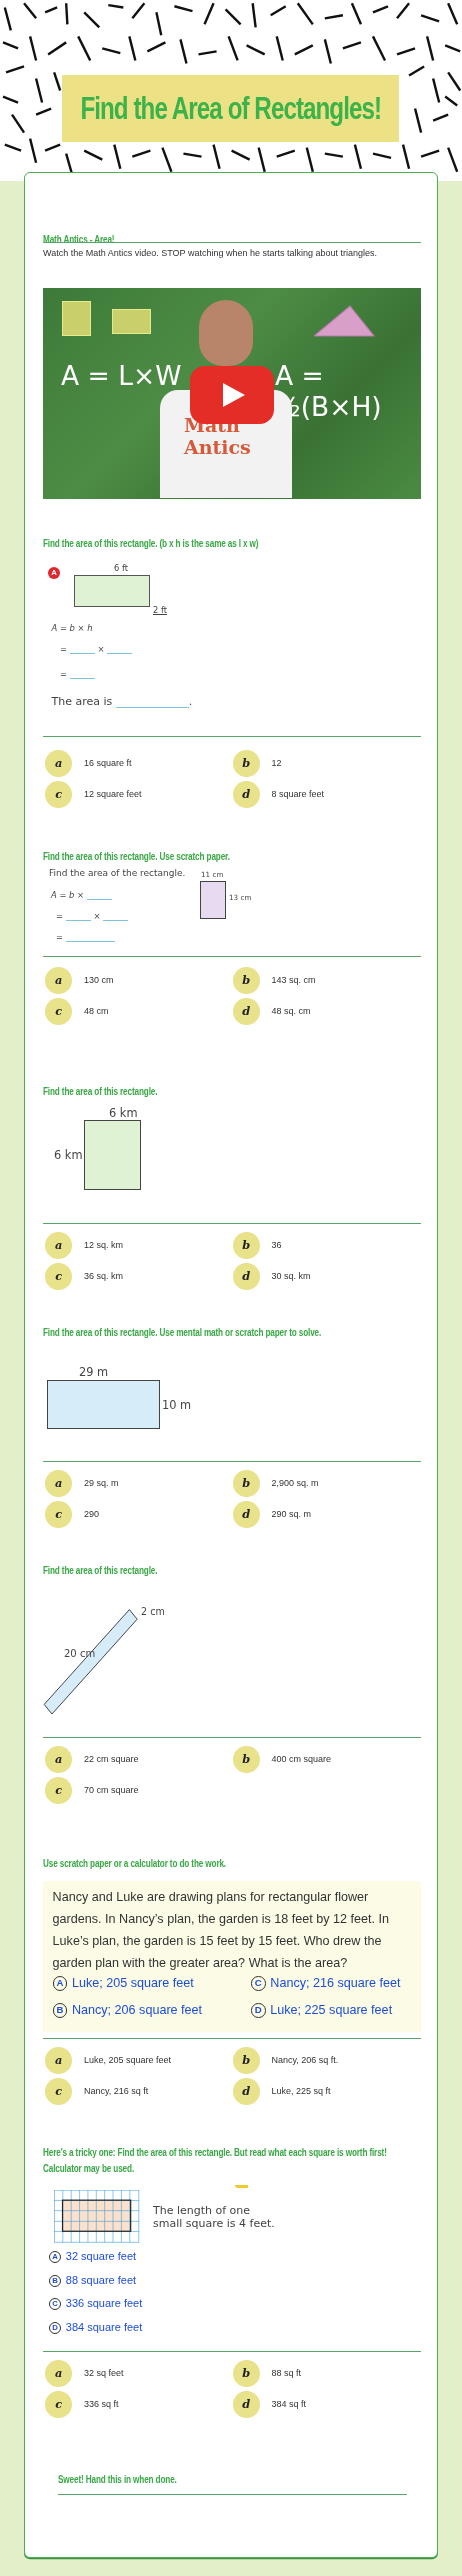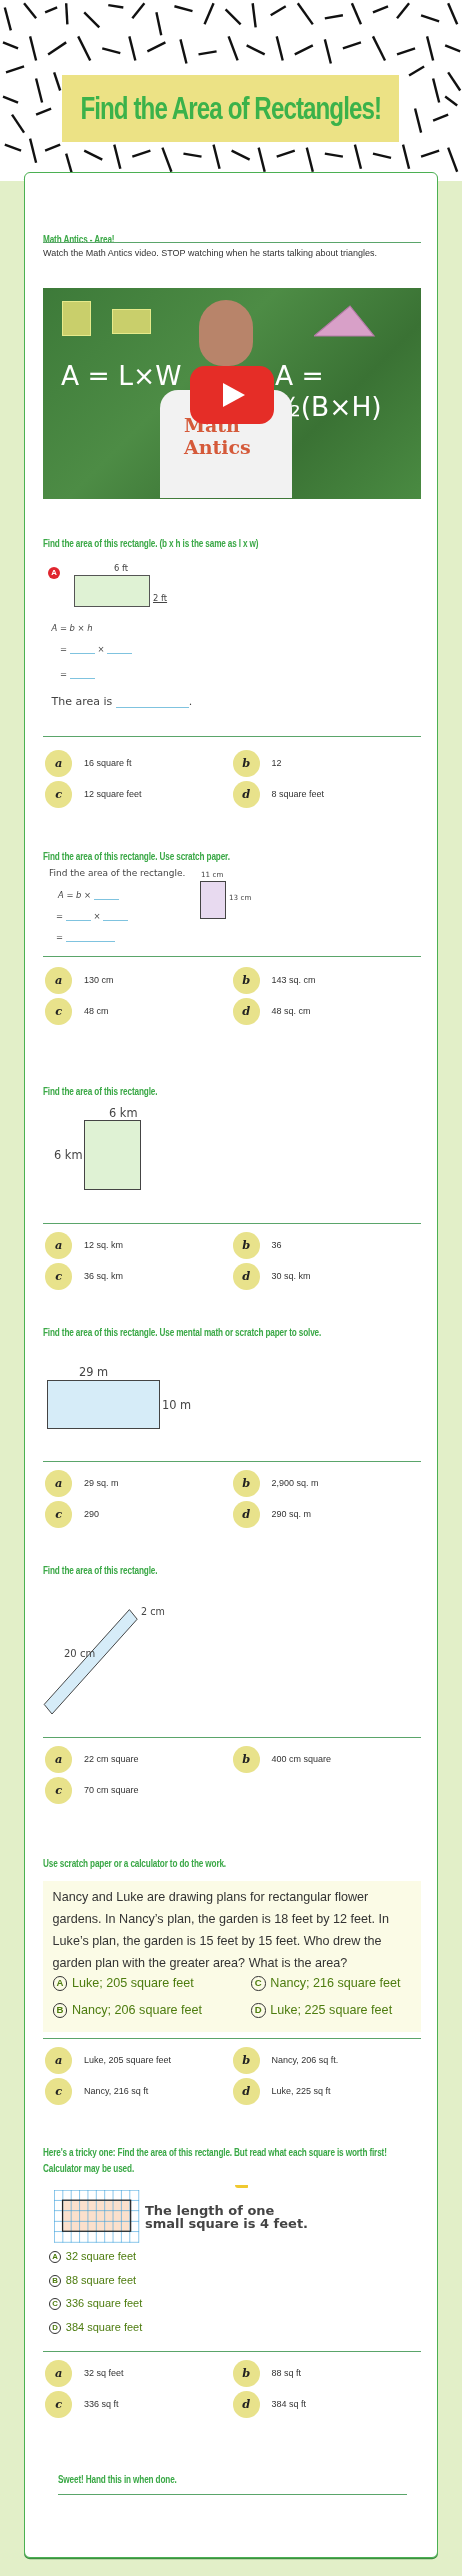--- a/index.html
+++ b/index.html
@@ -20,21 +20,21 @@
   .play:after { content: ""; position: absolute; left: 33px; top: 17px; border-left: 22px solid #fff; border-top: 12px solid transparent; border-bottom: 12px solid transparent; }
   .opts { position: absolute; left: 18px; width: 378px; }
   .opt { position: absolute; width: 181px; height: 26.5px; display: flex; align-items: center; }
   .bubble { width: 26.5px; height: 26.5px; border-radius: 50%; background: #e8e28b; display: flex; align-items: center; justify-content: center; font-family: "DejaVu Serif", serif; font-style: italic; font-weight: bold; font-size: 11.4px; color: #222; }
   .opt-label { margin-left: 12px; font-size: 9px; color: #333; }
   .fig { position: absolute; }
   .math { font-family: "DejaVu Sans", sans-serif; font-size: 8.4px; color: #444; position: absolute; white-space: nowrap; }
   .blank { display: inline-block; border-bottom: 0.9px solid #7fc3df; vertical-align: bottom; }
   .story { position: absolute; left: 18px; top: 1708px; width: 378px; height: 151px; background: #fbfbe6; }
   .story-text { position: absolute; left: 9.6px; top: 4.8px; width: 361px; font-size: 12.6px; line-height: 22px; color: #333; }
-  .circle-opt { position: absolute; font-size: 12.6px; color: #4d7c0f; white-space: nowrap; }
+  .circle-opt { position: absolute; font-size: 12.6px; color: #1d4ed8; white-space: nowrap; }
   .circ { display: inline-block; width: 14.5px; height: 14.5px; border: 0.9px solid #333; border-radius: 50%; text-align: center; font-size: 9.6px; line-height: 12.6px; font-weight: bold; margin-right: 4.8px; vertical-align: 1.2px; }
 </style>
 </head>
 <body>
 
 <div class="page">
 
   <div class="hero">
     <svg width="462" height="181" viewBox="0 0 768 300">
       <g stroke="#111" stroke-width="4" stroke-linecap="butt">
@@ -138,21 +138,21 @@
       </div>
       <div class="play"></div>
     </div>
 
     <div class="sec" style="top:364px;">
       <div class="h">Find the area of this rectangle. (b x h is the same as l x w)</div>
     </div>
     <div class="fig" style="left:23px;top:394px;width:12px;height:12px;border-radius:50%;background:#e0262f;color:#fff;font-size:7.8px;font-weight:bold;text-align:center;line-height:12px;">A</div>
     <div class="math" style="left:89px;top:390px;">6 ft</div>
     <div class="fig" style="left:49px;top:402px;width:76px;height:32px;background:#dff2d4;border:1.2px solid #555;"></div>
-    <div class="math" style="left:128px;top:420px;text-decoration:underline;">2 ft</div>
+    <div class="math" style="left:128px;top:432px;text-decoration:underline;">2 ft</div>
     <div class="math" style="left:26.5px;top:450px;font-style:italic;">A =  b  ×  h</div>
     <div class="math" style="left:35px;top:471px;"><span>=</span> <span class="blank" style="width:25px;"></span> <span>×</span> <span class="blank" style="width:25px;"></span></div>
     <div class="math" style="left:35px;top:496px;"><span>=</span> <span class="blank" style="width:25px;"></span></div>
     <div class="math" style="left:26.5px;top:522px;font-size:11px;"><span>The area is</span> <span class="blank" style="width:73px;"></span>.</div>
     <div class="rule" style="top:563px;"></div>
     <div class="opts" style="top:577px;">
       <div class="opt" style="left:2.4px;top:0;">
           <span class="bubble">a</span>
           <span class="opt-label">16 square ft</span>
         </div>
@@ -167,21 +167,21 @@
       <div class="opt" style="left:190px;top:31px;">
           <span class="bubble">d</span>
           <span class="opt-label">8 square feet</span>
         </div>
     </div>
 
     <div class="sec" style="top:677px;">
       <div class="h">Find the area of this rectangle. Use scratch paper.</div>
     </div>
     <div class="math" style="left:24px;top:695px;font-size:9px;">Find the area of the rectangle.</div>
-    <div class="math" style="left:33px;top:717px;font-style:italic;"><span>A = b ×</span> <span class="blank" style="width:25px;"></span></div>
+    <div class="math" style="left:26px;top:717px;font-style:italic;"><span>A = b ×</span> <span class="blank" style="width:25px;"></span></div>
     <div class="math" style="left:31px;top:738px;"><span>=</span> <span class="blank" style="width:25px;"></span> <span>×</span> <span class="blank" style="width:25px;"></span></div>
     <div class="math" style="left:31px;top:759px;"><span>=</span> <span class="blank" style="width:49px;"></span></div>
     <div class="math" style="left:176px;top:697px;font-size:7.2px;">11 cm</div>
     <div class="fig" style="left:175px;top:708px;width:26px;height:38px;background:#e8daf0;border:1.2px solid #444;"></div>
     <div class="math" style="left:204px;top:720px;font-size:7.2px;">13 cm</div>
     <div class="rule" style="top:783px;"></div>
     <div class="opts" style="top:794px;">
       <div class="opt" style="left:2.4px;top:0;">
           <span class="bubble">a</span>
           <span class="opt-label">130 cm</span>
@@ -326,21 +326,21 @@
           <line x1="141.5" y1="0" x2="141.5" y2="88"></line>
         <line x1="0" y1="0.5" x2="142" y2="0.5"></line>
           <line x1="0" y1="17.5" x2="142" y2="17.5"></line>
           <line x1="0" y1="34.5" x2="142" y2="34.5"></line>
           <line x1="0" y1="52.5" x2="142" y2="52.5"></line>
           <line x1="0" y1="69.5" x2="142" y2="69.5"></line>
           <line x1="0" y1="87.5" x2="142" y2="87.5"></line>
       </g>
       <rect x="14" y="17" width="114" height="52" fill="none" stroke="#222" stroke-width="2"></rect>
     </svg>
-    <div class="math" style="left:120px;top:2032px;font-size:13px;line-height:12.6px;font-weight:bold;">
+    <div class="math" style="left:128px;top:2032px;font-size:11px;line-height:12.6px;">
         <div>The length of one</div>
         <div>small square is 4 feet.</div>
       </div>
     <div class="circle-opt" style="left:24px;top:2077px;font-size:11px;"><span class="circ" style="width:12px;height:12px;font-size:7.8px;line-height:10.2px;">A</span><span>32 square feet</span></div>
     <div class="circle-opt" style="left:24px;top:2101px;font-size:11px;"><span class="circ" style="width:12px;height:12px;font-size:7.8px;line-height:10.2px;">B</span><span>88 square feet</span></div>
     <div class="circle-opt" style="left:24px;top:2124px;font-size:11px;"><span class="circ" style="width:12px;height:12px;font-size:7.8px;line-height:10.2px;">C</span><span>336 square feet</span></div>
     <div class="circle-opt" style="left:24px;top:2148px;font-size:11px;"><span class="circ" style="width:12px;height:12px;font-size:7.8px;line-height:10.2px;">D</span><span>384 square feet</span></div>
     <div class="rule" style="top:2178px;"></div>
     <div class="opts" style="top:2187px;">
       <div class="opt" style="left:2.4px;top:0;">

